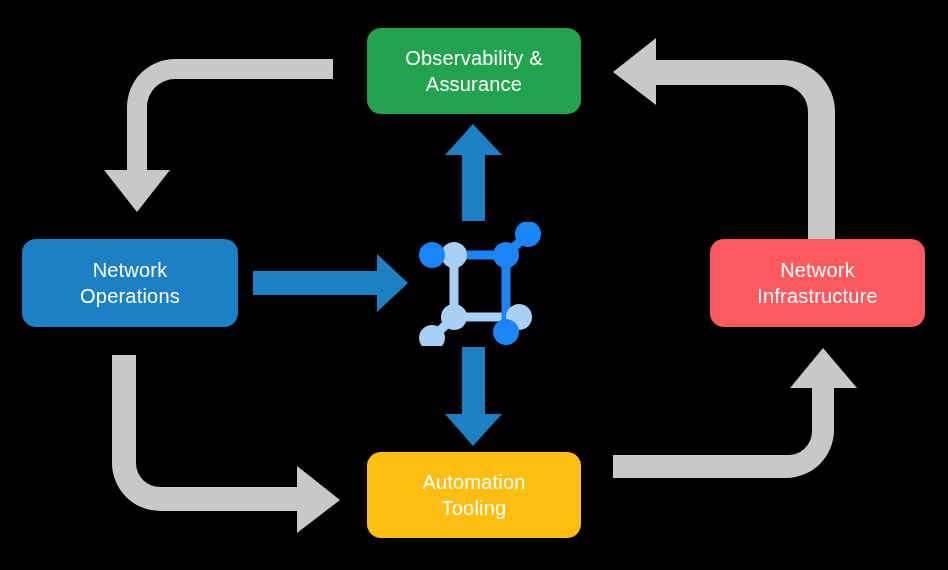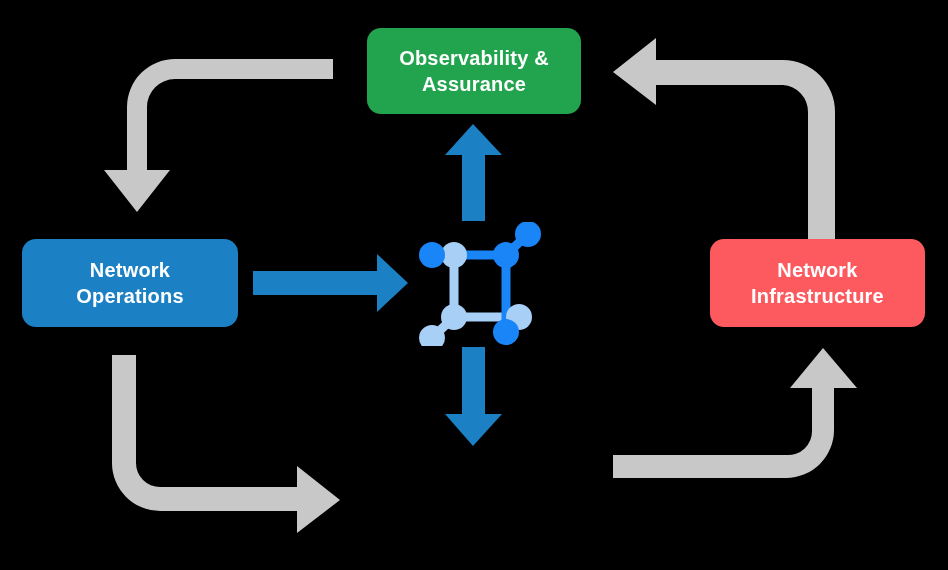--- a/index.html
+++ b/index.html
@@ -22,21 +22,21 @@
   .node-box {
     position: absolute;
     display: flex;
     align-items: center;
     justify-content: center;
     text-align: center;
     border-radius: 14px;
     color: #ffffff;
     font-size: 20px;
     line-height: 1.32;
-    font-weight: 700;
+    font-weight: 400;
     letter-spacing: 0.2px;
     box-sizing: border-box;
     padding: 4px 10px;
     white-space: pre-line;
   }
   #box-observability {
     left: 367px;
     top: 28px;
     width: 214px;
     height: 86px;
@@ -136,14 +136,18 @@
   <div class="node-box" id="box-operations">
     <span>Network
 Operations</span>
   </div>
 
   <div class="node-box" id="box-infrastructure">
     <span>Network
 Infrastructure</span>
   </div>
 
+  <div class="node-box" id="box-automation">
+    <span>Automation
+Tooling</span>
+  </div>
 
 </div>
 
 </body></html>

